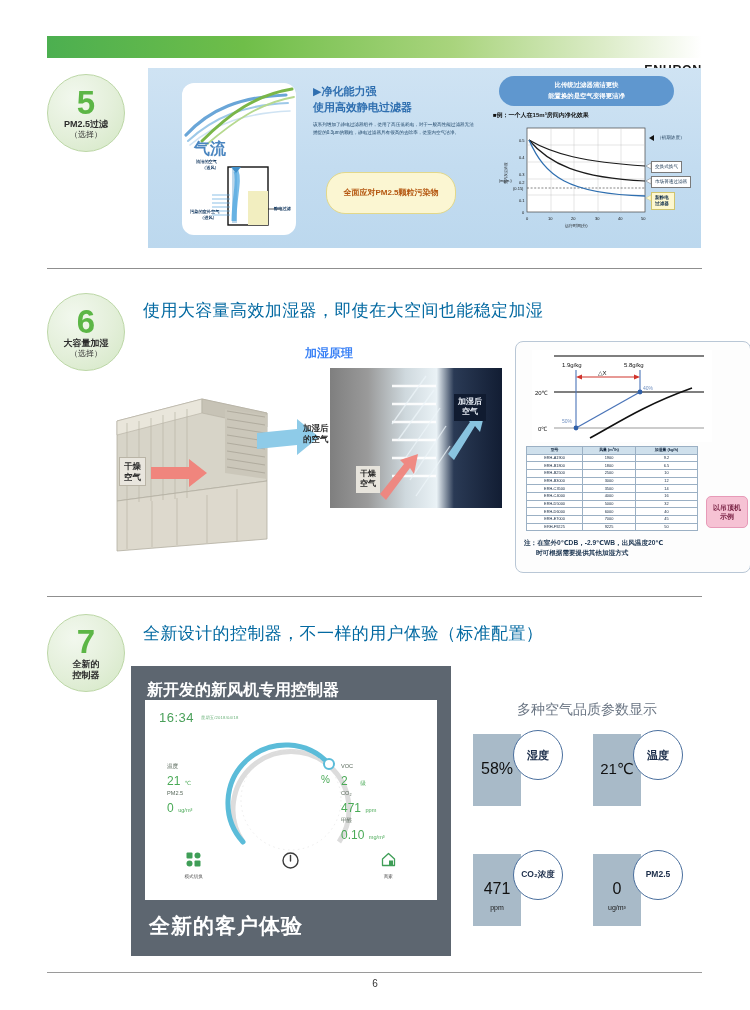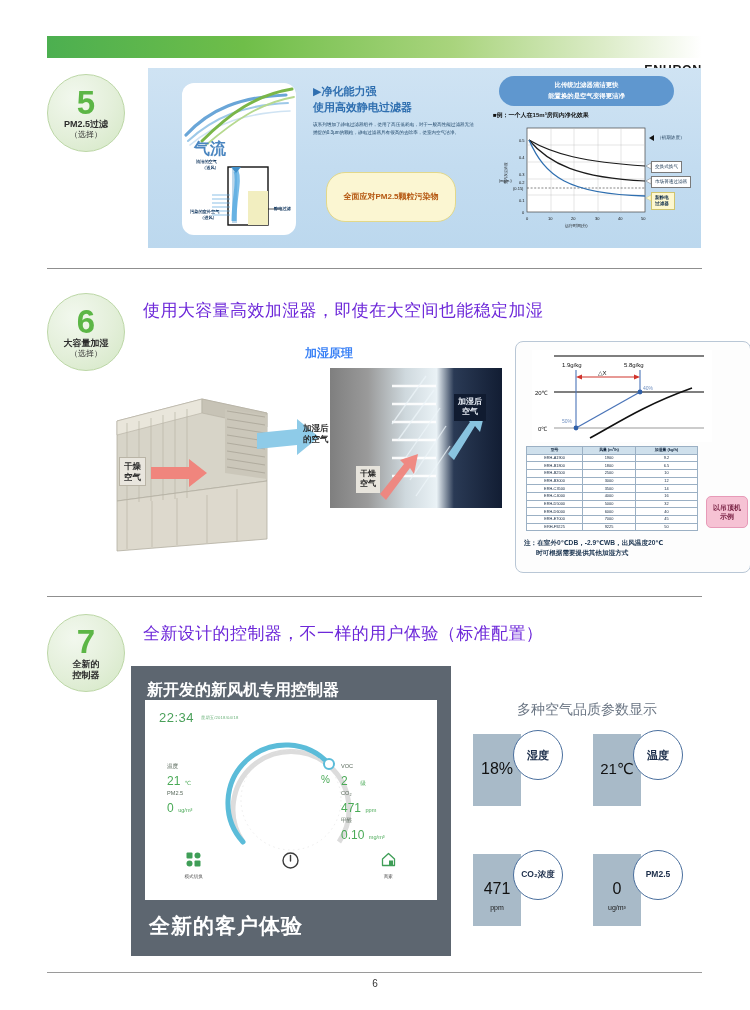--- a/index.html
+++ b/index.html
@@ -35,21 +35,21 @@
     display: flex; flex-direction: column; align-items: center; justify-content: center;
     text-align: center; line-height: 1;
   }
   .badge .num {
     font-size: 33px; font-weight: bold; color: #5cb646;
     line-height: .92; margin-top: 2px; margin-bottom: 1px;
   }
   .badge .cap { font-size: 9px; color: #2d2d2d; font-weight: bold; line-height: 1.22; }
   .badge .cap2 { font-size: 8px; color: #2d2d2d; line-height: 1.25; }
 
-  .headline { position: absolute; font-size: 17px; color: #6d28d9; letter-spacing: .4px; }
+  .headline { position: absolute; font-size: 17px; color: #0369a1; letter-spacing: .4px; }
 
   
   #sec5 { top: 68px; height: 190px; }
   .s5-panel {
     position: absolute; left: 101px; top: 0; width: 553px; height: 180px;
     background: linear-gradient(to bottom, #cfe3f3 0%, #c3dcf0 55%, #bcd8ee 100%);
   }
   .s5-card {
     position: absolute; left: 34px; top: 15px; width: 114px; height: 152px;
     background: #ffffff; border-radius: 12px; overflow: hidden;
@@ -59,21 +59,21 @@
   }
   .swoosh { position: absolute; left: 0; top: 0; width: 114px; height: 70px; }
   .s5-diag { position: absolute; left: 8px; top: 78px; width: 100px; height: 70px; }
   .s5-diag .lbl { position: absolute; font-size: 4.2px; color: #1b3f66; font-weight: bold; line-height: 1.35; white-space: nowrap; }
 
   .s5-text { position: absolute; left: 165px; top: 16px; width: 165px; }
   .s5-t1 { font-size: 11px; font-weight: bold; color: #2f6fb0; line-height: 1.45; }
   .s5-body { margin-top: 5px; font-size: 4.6px; color: #123a5e; line-height: 1.85; }
 
   .s5-bubble {
-    position: absolute; left: 178px; top: 104px; width: 130px; height: 50px;
+    position: absolute; left: 178px; top: 104px; width: 130px; height: 42px;
     background: #fbf6d2; border: 1px solid #e2d88a; border-radius: 19px;
     display: flex; align-items: center; justify-content: center; text-align: center;
     font-size: 8px; font-weight: bold; color: #b4560f; line-height: 1.5;
   }
 
   .s5-chartbox { position: absolute; left: 345px; top: 8px; width: 188px; height: 164px; }
   .s5-pill {
     width: 175px; height: 30px; background: #5f97cf; border-radius: 15px;
     display: flex; align-items: center; justify-content: center; text-align: center;
     color: #ffffff; font-size: 6.4px; font-weight: bold; line-height: 1.65; margin-left: 6px;
@@ -493,21 +493,21 @@
     <span class="cap">全新的</span>
     <span class="cap">控制器</span>
   </div>
 
   <div class="headline" style="left:96px; top:16px;">全新设计的控制器，不一样的用户体验（标准配置）</div>
 
   <div class="s7-panel">
     <div class="ptitle">新开发的新风机专用控制器</div>
 
     <div class="s7-screen">
-      <div class="s7-time">22:34</div>
+      <div class="s7-time">16:34</div>
       <div class="s7-date">星期五/2018/04/18</div>
 
       <div class="gauge">
         <svg viewBox="0 0 140 140" width="140" height="140">
           <path d="M22 112 A 58 58 0 1 1 118 112" fill="none" stroke="#dcdcdc" stroke-width="5"></path>
           <path d="M22 112 A 58 58 0 0 1 108 34" fill="none" stroke="#5bbcd9" stroke-width="5" stroke-linecap="round"></path>
           <g stroke="#e4e4e4" stroke-width="0.7">
             <circle cx="70" cy="70" r="50" fill="none" stroke-dasharray="1.5,3.5"></circle>
           </g>
           <circle cx="108" cy="34" r="5" fill="#ffffff" stroke="#5bbcd9" stroke-width="2"></circle>
@@ -574,21 +574,21 @@
       </div>
     </div>
 
     <div class="s7-big">全新的客户体验</div>
   </div>
 
   <div class="s7-rtitle">多种空气品质参数显示</div>
 
   <div class="param" style="left:426px; top:128px;">
     <div class="box">
-      <div class="val">18%</div>
+      <div class="val">58%</div>
       <div class="unit"></div>
     </div>
     <div class="circ">湿度</div>
   </div>
 
   <div class="param" style="left:546px; top:128px;">
     <div class="box">
       <div class="val tall">21℃</div>
       <div class="unit"></div>
     </div>

